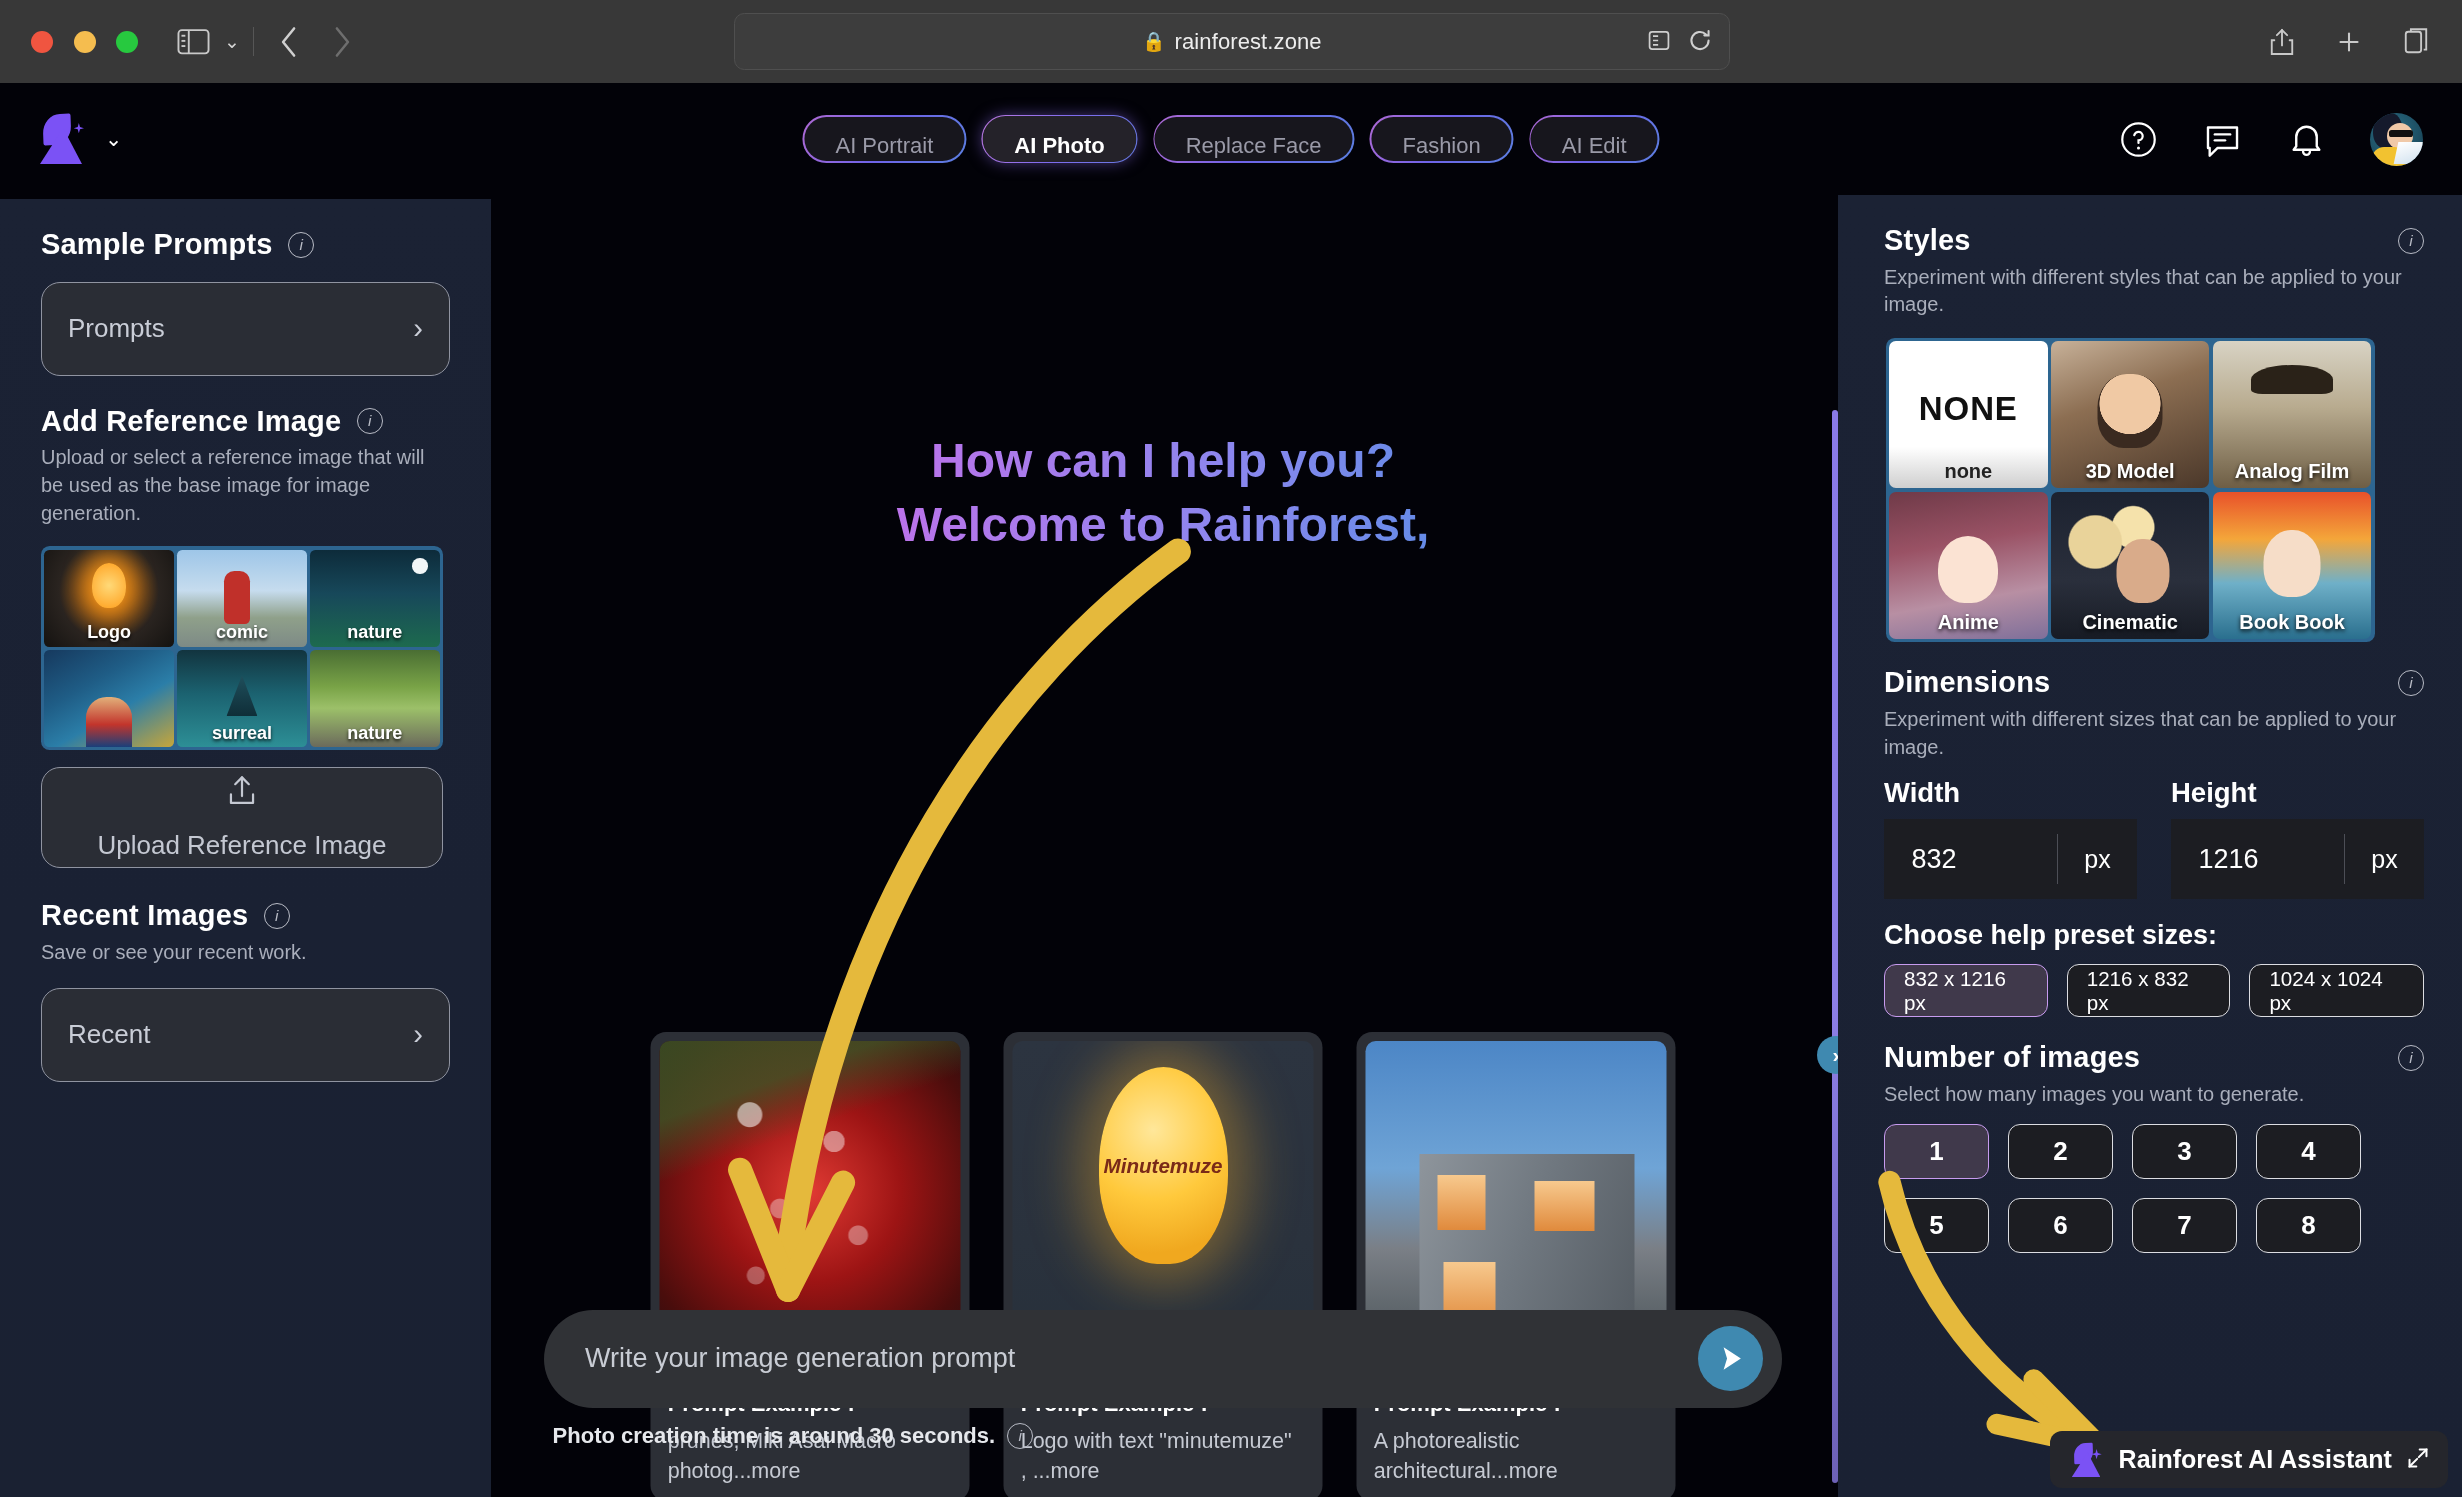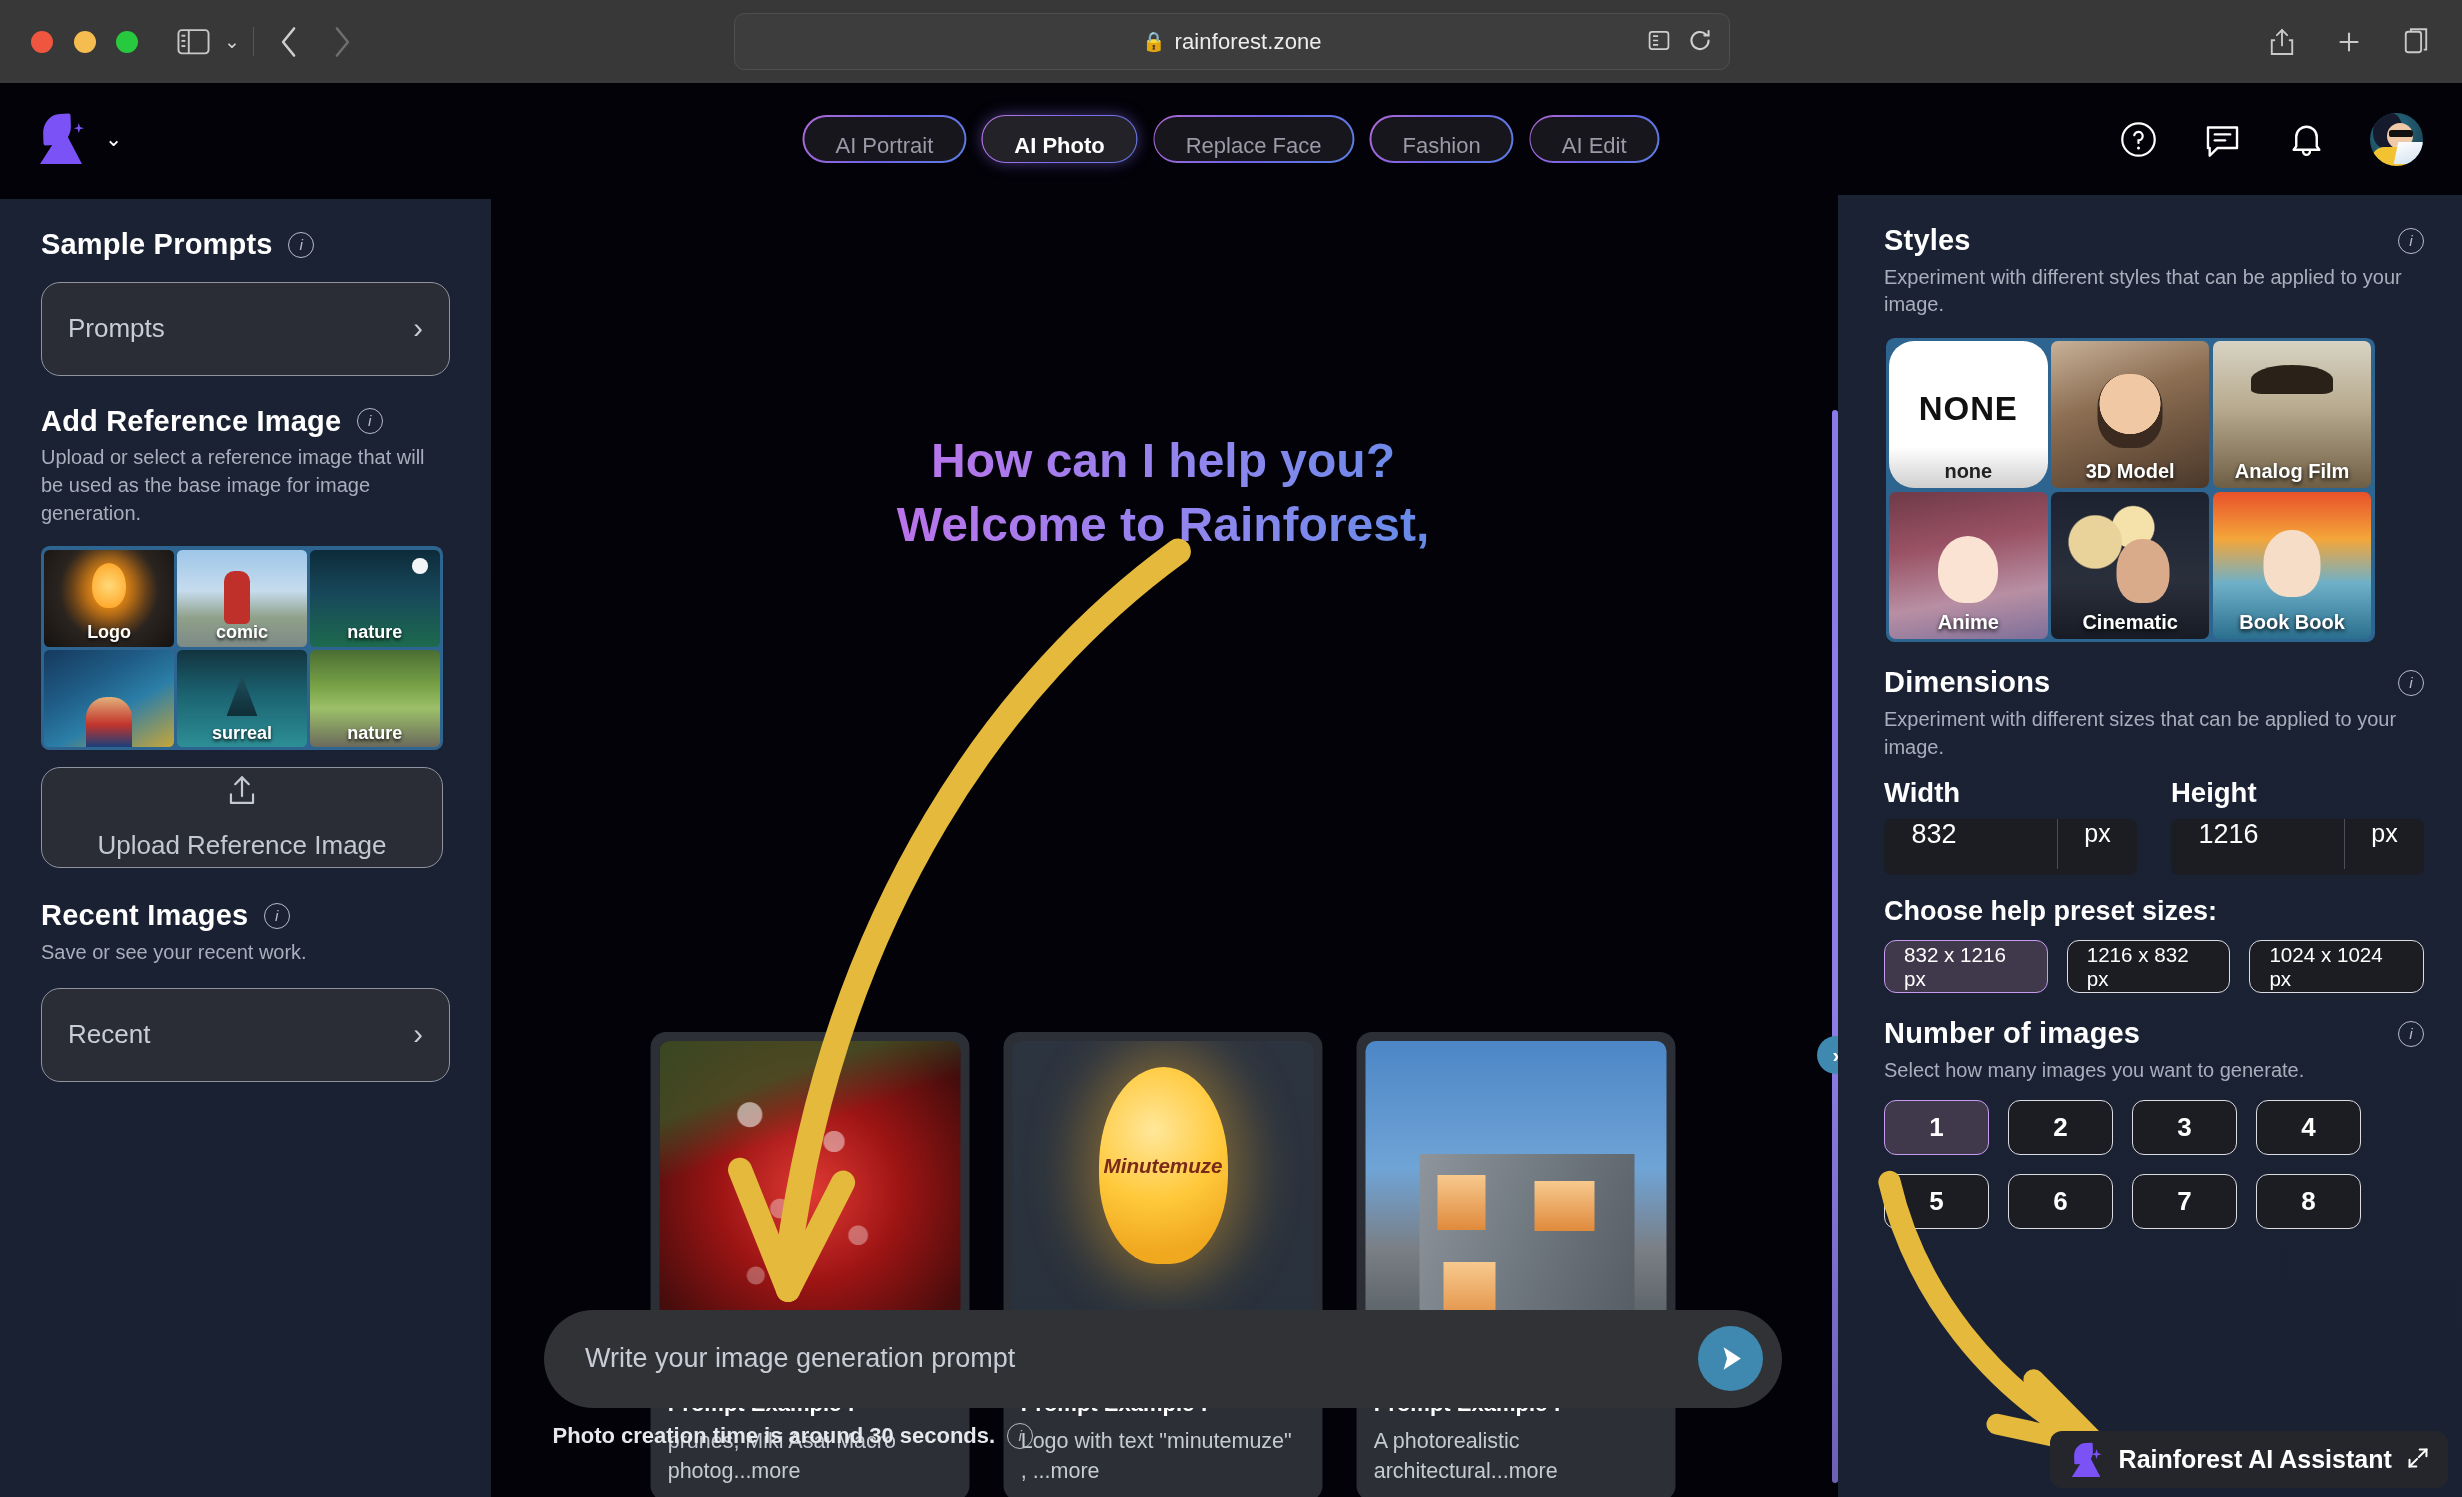--- a/index.html
+++ b/index.html
@@ -298,21 +298,21 @@
     display: grid; grid-template-columns: repeat(3, 1fr);
     gap: 3.4px; padding: 3.4px;
     background: #2d6590; border-radius: 8.6px;
     width: 489px; margin-left: 1.7px;
   }
   .style-cell { position: relative; height: 147px; border-radius: 6.9px; overflow: hidden; }
   .style-cell .cap {
     position: absolute; bottom: 5.2px; left: 0; right: 0; text-align: center;
     color: #fff; font-size: 20px; font-weight: bold; text-shadow: 0 1.7px 4.3px rgba(0,0,0,.9);
   }
-  .st-none { background: linear-gradient(180deg,#ffffff 0%,#ffffff 72%,#cfcfcf 100%); border-radius: 25px; }
+  .st-none { background: linear-gradient(180deg,#ffffff 0%,#ffffff 72%,#cfcfcf 100%); }
   .st-none .none-word {
     position: absolute; top: 46%; left: 0; right: 0; transform: translateY(-50%);
     text-align: center; color: #111; font-size: 33px; font-weight: bold; letter-spacing: 0.9px;
   }
   .st-none .cap { color: #222; text-shadow: none; }
   .st-3d { background: linear-gradient(160deg,#c7b199 0%,#8c6e52 40%,#4b382a 100%); }
   .st-3d::after { content:""; position:absolute; left:50%; top:22%; transform:translateX(-50%);
     width:65px; height:74px; background:radial-gradient(circle at 50% 40%, #f0c9a4 0 55%, #3a2a20 56%); border-radius:45% 45% 40% 40%; }
   .st-analog { background: linear-gradient(180deg,#d8d3c4 0%,#b8ab8f 45%,#6e5e45 100%); }
   .st-analog::after { content:""; position:absolute; left:50%; top:16%; transform:translateX(-50%);
@@ -326,22 +326,22 @@
   .st-cinema::after { content:""; position:absolute; left:58%; top:32%; transform:translateX(-50%);
     width:53px; height:64px; background:#d9ab8a; border-radius:48% 48% 42% 42%; }
   .st-comic { background: linear-gradient(180deg,#e8512a 0%,#f4a63a 32%,#6fb0c8 62%,#2a6f8e 100%); }
   .st-comic::after { content:""; position:absolute; left:50%; top:26%; transform:translateX(-50%);
     width:57px; height:67px; background:#f6ddc8; border-radius:48% 48% 42% 42%; }
 
   .dim-row { display: flex; gap: 34px; margin-top: 15.5px; }
   .dim-col { flex: 1; }
   .dim-label { color: #ffffff; font-size: 27.5px; font-weight: bold; }
   .dim-input {
-    margin-top: 10.3px; height: 56px; border-radius: 8px; background: #1c1d22;
-    display: flex; 
+    margin-top: 10.3px; height: 80px; border-radius: 0; background: #1c1d22;
+    display: flex; align-items: center;
   }
   .dim-input .val { flex: 1; color: #ffffff; font-size: 27px; padding-left: 27.5px; }
   .dim-input .sep { width: 0.9px; height: 50px; background: #4c4e56; }
   .dim-input .unit { width: 79px; text-align: center; color: #ffffff; font-size: 25px; }
 
   .sub-heading { color: #ffffff; font-size: 27px; font-weight: bold; margin-top: 20.6px; }
   .presets { display: flex; gap: 19px; margin-top: 13.7px; }
   .preset {
     height: 53px; padding: 0 19px;
     border-radius: 12px; border: 1.7px solid #dcdde2; background: #1c1d22;

